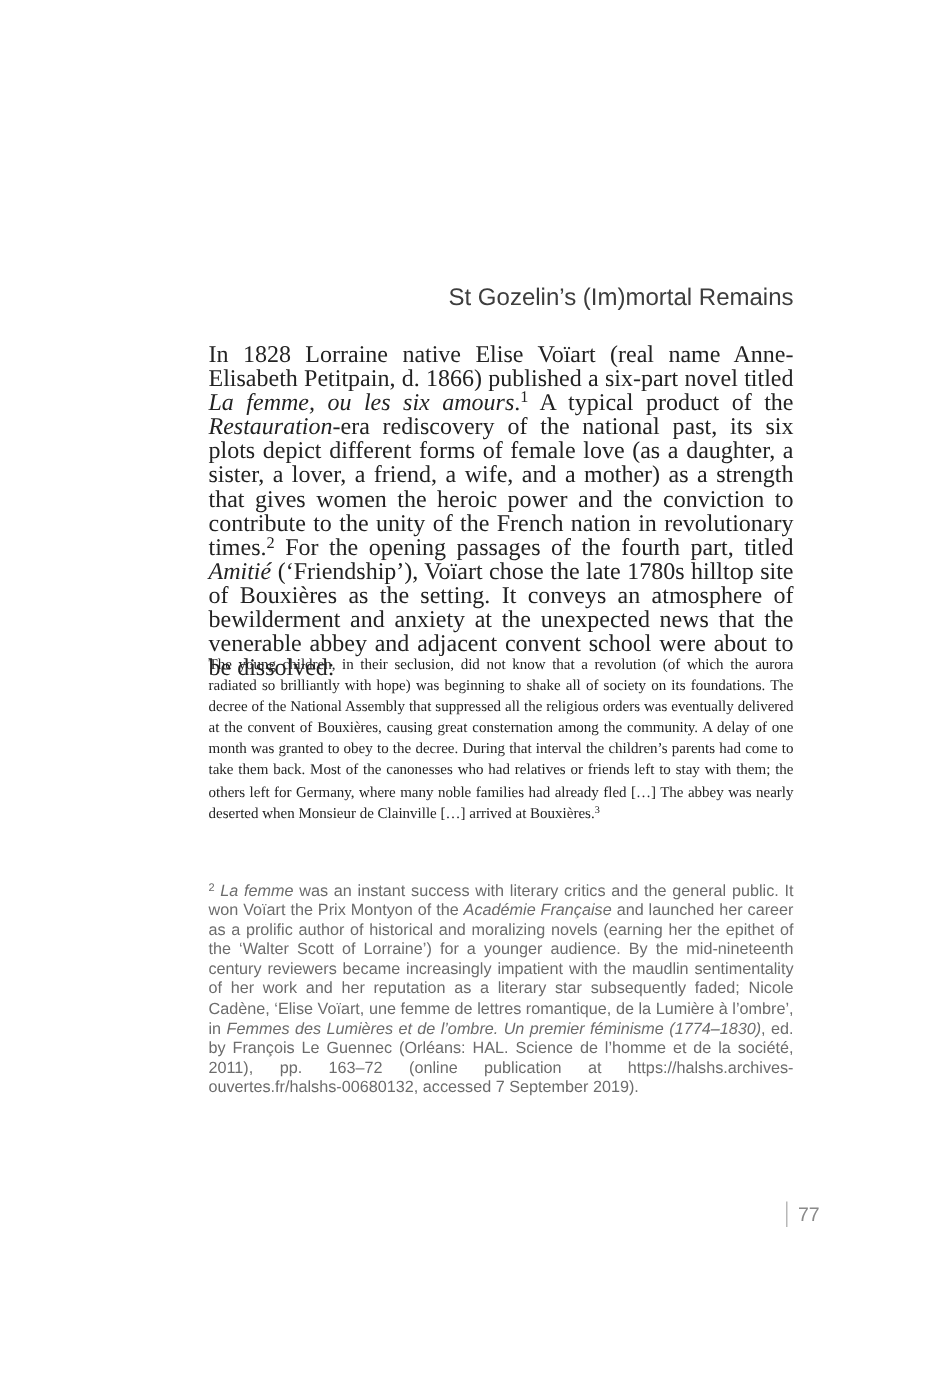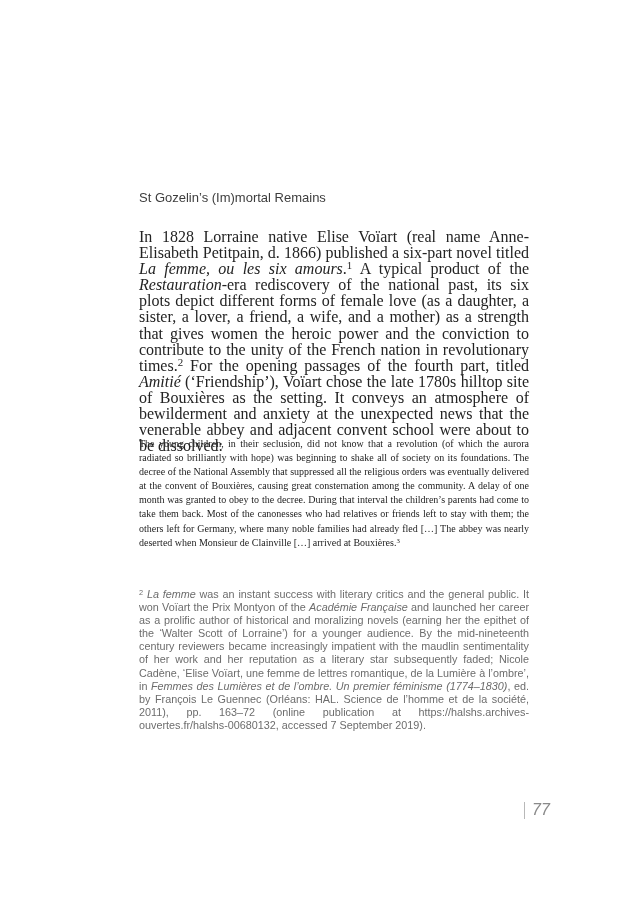--- a/index.html
+++ b/index.html
@@ -23,23 +23,23 @@
   .year {
     top: 146px;
     text-align: center;
     font-family: "Liberation Sans", sans-serif;
     font-size: 21px;
     letter-spacing: 1px;
     color: #3d3d3d;
   }
   .chapter-title {
     top: 190px;
-    text-align: left;
+    text-align: right;
     font-family: "Liberation Sans", sans-serif;
-    font-size: 13px;
+    font-size: 16px;
     color: #3d3d3d;
   }
   .body-text {
     top: 229px;
     text-align: justify;
     font-size: 16px;
     line-height: 16.1px;
     color: #232323;
   }
   .quote {
@@ -75,23 +75,22 @@
     font-family: "Liberation Sans", sans-serif;
   }
   .pagenum-rule {
     display: inline-block;
     width: 1px;
     height: 17px;
     background: #b8b8b8;
     margin-right: 7px;
   }
   .pagenum {
-    font-size: 16px;
+    font-size: 13px;
     color: #8a8a8a;
-    font-style: italic;
   }
 </style>
 </head>
 <body>
 
 <div class="page">
 
 
   <div class="col chapter-title">St Gozelin’s (Im)mortal Remains</div>
 

